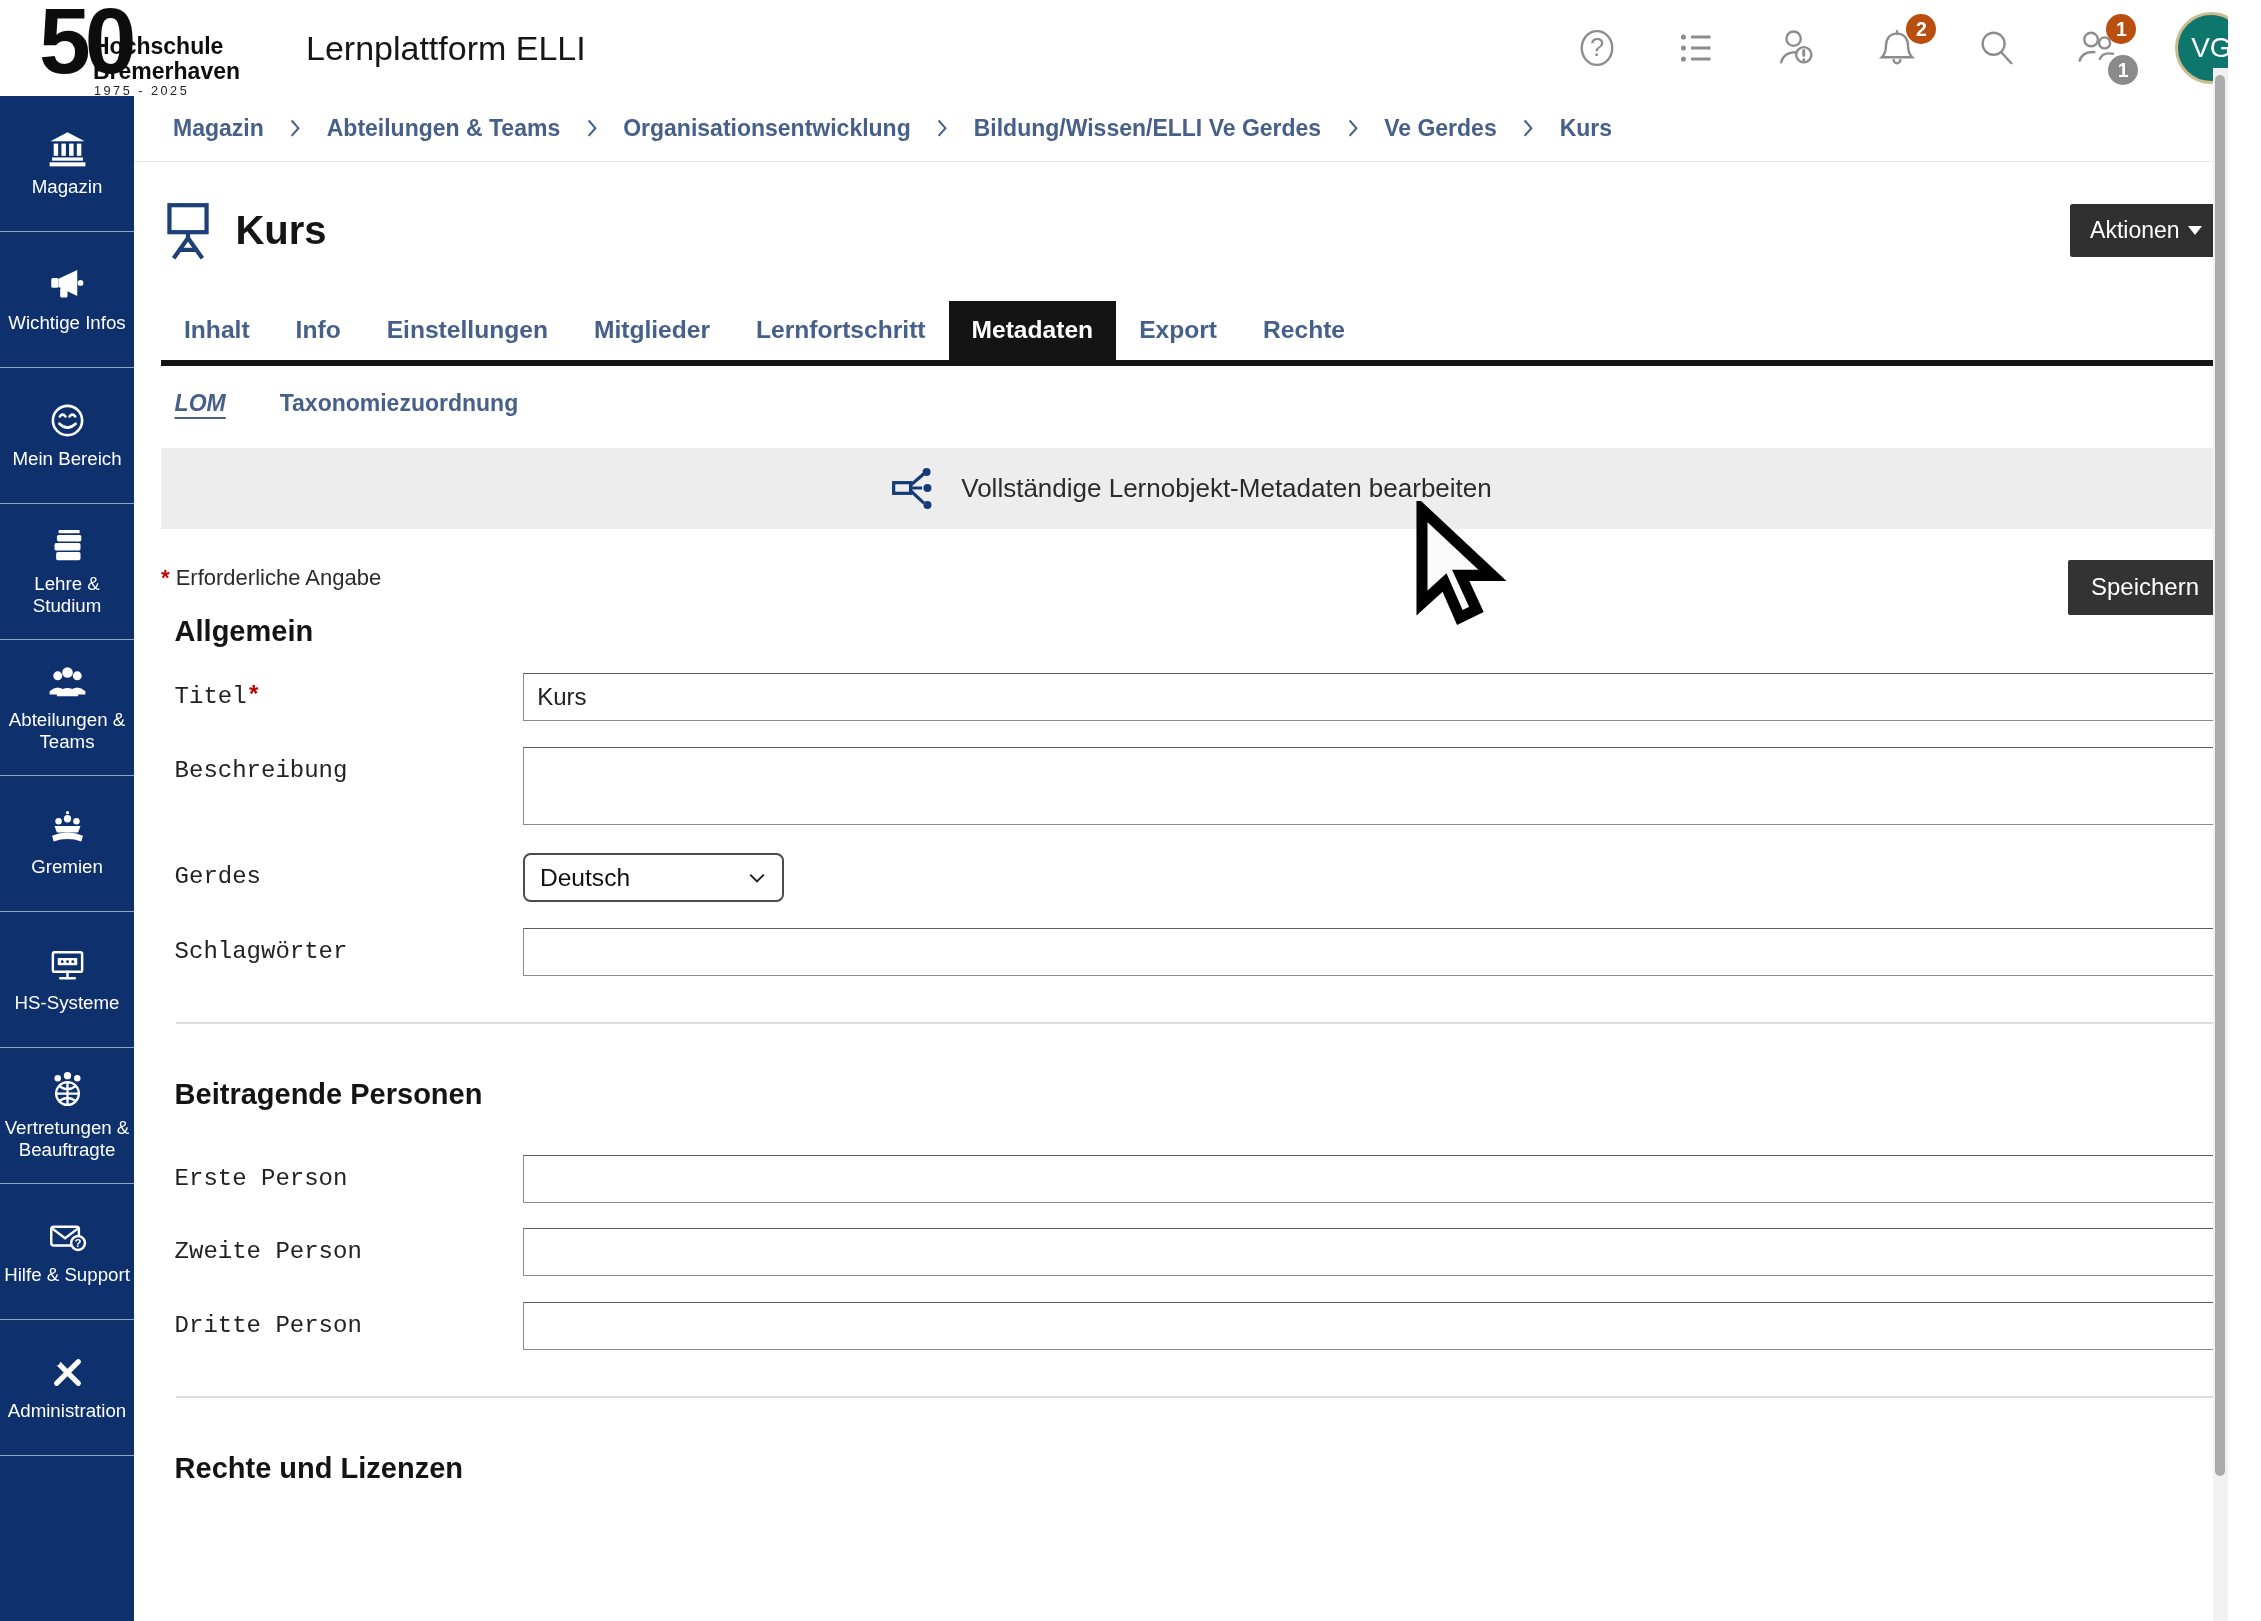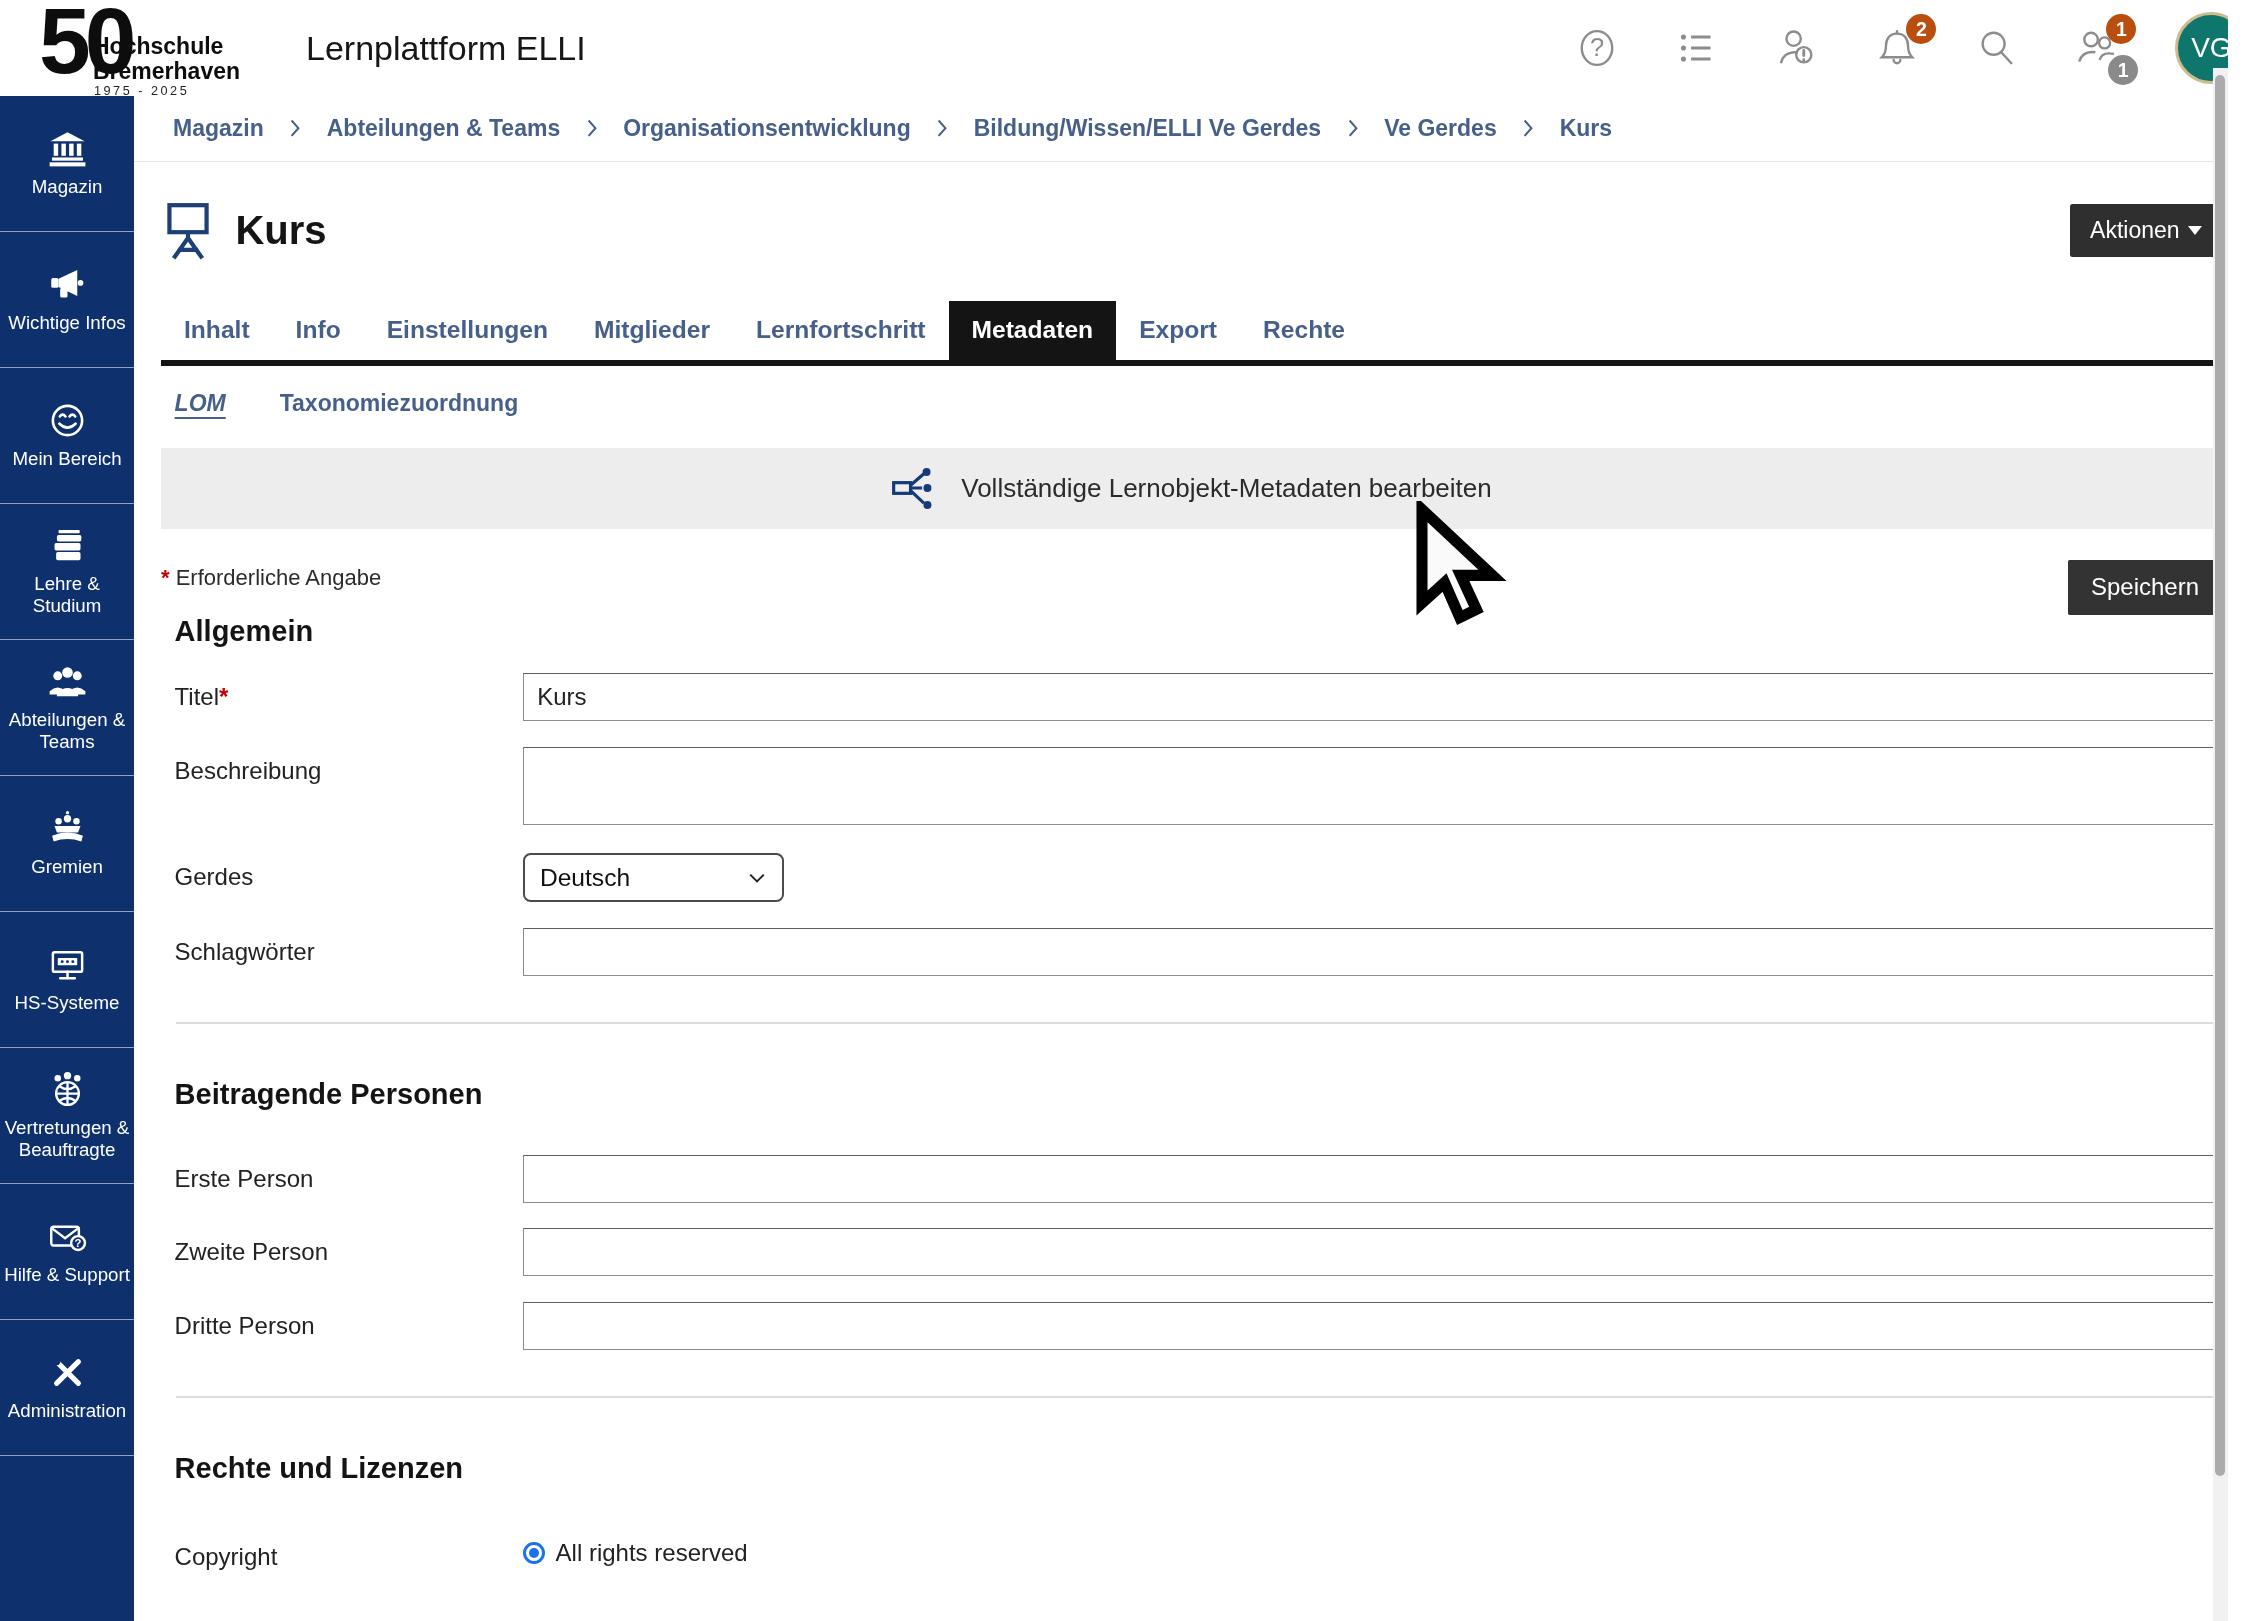--- a/index.html
+++ b/index.html
@@ -60,21 +60,21 @@
   .banner-label{font-size:26px;color:#2b2b2b;}
 
   .form-head{position:relative;margin-top:36px;}
   .required-hint{font-size:22px;color:#2b2b2b;}
   .req{color:#c20000;font-weight:700;}
   .save-btn{position:absolute;right:0;top:-5.1px;background:#333;color:#fff;font-size:24px;border:0;border-radius:1.7px;
             padding:13.6px 23px;cursor:pointer;font-family:inherit;}
   .section-title{font-size:29px;font-weight:700;color:#141414;margin:24px 0 0 13.6px;}
 
   .frow{display:flex;align-items:flex-start;margin-top:25.5px;padding-left:13.6px;}
-  .flabel{width:348px;flex:none;font-size:24px;color:#222;padding-top:10.2px;}
+  .flabel{width:348px;flex:none;font-size:24px;color:#222;padding-top:10.2px;font-family:Liberation Mono, monospace;}
   .fctrl{flex:1;}
   .tinput{width:100%;height:48px;box-sizing:border-box;border:1.7px solid #8c8c8c;border-top-color:#5f5f5f;
           font-size:24px;padding:0 13.6px;color:#222;background:#fff;font-family:inherit;}
   .tarea{width:100%;height:78px;box-sizing:border-box;border:1.7px solid #8c8c8c;border-top-color:#5f5f5f;
          font-size:24px;padding:6.8px 13.6px;color:#222;background:#fff;font-family:inherit;resize:both;}
   .select{display:inline-flex;align-items:center;justify-content:space-between;width:261px;height:49px;
           box-sizing:border-box;border:2.5px solid #4c4c4c;border-radius:7.6px;padding:0 13.6px 0 15.3px;
           font-size:24.6px;color:#111;background:#fff;cursor:pointer;}
   .select svg{width:22px;height:22px;flex:none;}
 
@@ -390,31 +390,20 @@
       </div>
       <div class="frow">
         <div class="flabel">Dritte Person</div>
         <div class="fctrl"><input class="tinput" type="text" style=""></div>
       </div>
 
       <hr class="divider">
 
       <div class="section-title sec-gap">Rechte und Lizenzen</div>
 
-      <div class="frow" style="margin-top:48px">
-        <div class="flabel">Copyright</div>
-        <div class="fctrl">
-          <div class="radio-group">
-            <span class="radio">
-                <span class="radio-dot"></span>
-              </span>
-            <span class="radio-label">All rights reserved</span>
-          </div>
-        </div>
-      </div>
 
     </div>
   </div>
 
   <div class="scroll-track">
     <div class="scroll-thumb"></div>
   </div>
 
   <svg class="cursor" viewBox="0 0 24 30">
     <path d="M4 1 L4 23 L9.3 18.2 L12.9 26.4 L16.8 24.5 L13.1 16.5 L20.6 16.5 Z" fill="#fafafa" stroke="#000" stroke-width="2.6" stroke-linejoin="miter"></path>

